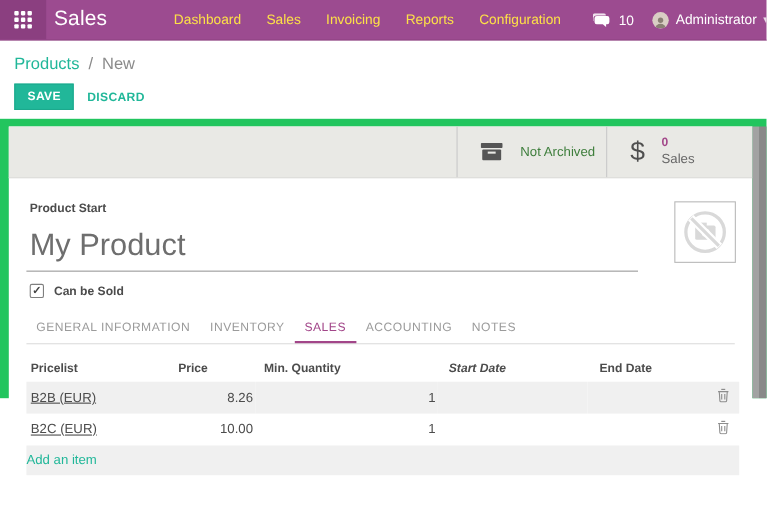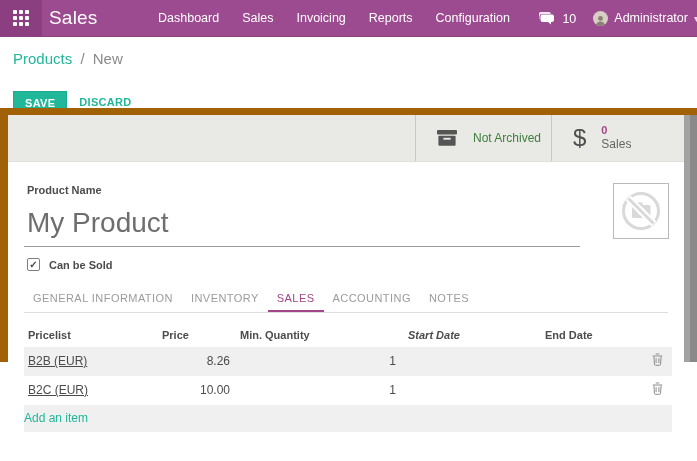--- a/index.html
+++ b/index.html
@@ -8,43 +8,43 @@
 
   
   .topbar { height:37px; background:#9c4b90; border-bottom:1px solid #8a3f7e;
             display:flex; align-items:center; color:#fff; overflow:hidden; }
   .apps-btn { width:42px; height:100%; background:#8b3f80; display:flex;
               align-items:center; justify-content:center; cursor:pointer; flex:none; }
   .grid-icon { display:grid; grid-template-columns:repeat(3,4px); grid-gap:2px; }
   .grid-icon i { width:4px; height:4px; background:#fff; border-radius:1px; }
   .app-title { font-size:19px; font-weight:500; margin-left:7px; letter-spacing:0.2px; }
   .topnav { display:flex; margin-left:49px; }
-  .topnav .nav-item { font-size:12.5px; color:#ffffff; padding:0 11.5px; cursor:pointer; white-space:nowrap; }
+  .topnav .nav-item { font-size:12.5px; color:#fde047; padding:0 11.5px; cursor:pointer; white-space:nowrap; }
   .topbar-right { margin-left:auto; display:flex; align-items:flex-end; padding-right:2px; }
   .messages { display:flex; align-items:center; gap:5px; cursor:pointer; font-size:12.5px; }
   .user-menu { display:flex; align-items:center; gap:6px; margin-left:17px; cursor:pointer; font-size:12.5px; }
   .avatar { width:15px; height:15px; border-radius:50%; background:#d9cec4; overflow:hidden;
             display:flex; align-items:flex-end; justify-content:center; flex:none; }
   .caret { font-size:10px; margin-right:-4px; color:#e9d9e6; }
 
   
   .control-panel { height:71px; background:#fff; padding:13px 13px 0; }
   .breadcrumb { font-size:15px; }
   .breadcrumb .bc-parent { color:#21b799; cursor:pointer; text-decoration:none; }
   .breadcrumb .bc-sep, .breadcrumb .bc-current { color:#8a8a8a; }
   .bc-sep { margin:0 4px; }
-  .cp-buttons { margin-top:24px; display:flex; align-items:flex-start; }
+  .cp-buttons { margin-top:9px; display:flex; align-items:flex-end; }
   .btn-save { background:#21b799; border:1px solid #1ca98d; color:#fff; font-size:11px;
               font-weight:bold; padding:5px 11px; cursor:pointer; letter-spacing:0.3px;
               font-family:inherit; }
   .btn-discard { background:none; border:none; color:#21b799; font-size:11px; font-weight:bold;
                  padding:5px 12px; cursor:pointer; letter-spacing:0.3px; font-family:inherit; }
 
   
-  .form-area { position:relative; height:254px; background:#a16207; padding-top:7px; }
+  .form-area { position:relative; height:254px; background:#22c55e; padding-top:7px; }
   .scroll-track { position:absolute; top:7px; bottom:0; right:7px; width:6px; background:#a2a2a2; }
   .scroll-thumb { position:absolute; top:7px; bottom:0; right:0; width:7px; background:#898989; cursor:pointer; }
   .sheet { margin-left:8px; width:676px; height:346px; background:#fff; position:relative; }
 
   .statusbar { height:47px; background:#e9e9e5; border-bottom:1px solid #dddddad9;
                display:flex; justify-content:flex-end; }
   .stat-btn { border:none; border-left:1px solid #c9c9c9; background:transparent; height:100%;
               display:flex; align-items:center; cursor:pointer; font-family:inherit; text-align:left; }
   .stat-btn.archive { width:136px; padding-left:21px; gap:16px; }
   .stat-btn.sales { width:133px; padding-left:21px; gap:15px; }
@@ -176,21 +176,21 @@
         <svg width="46" height="46" viewBox="0 0 46 46">
           <circle cx="23" cy="23" r="17.5" fill="none" stroke="#d9d9d9" stroke-width="3"></circle>
           <rect x="14" y="17" width="18.5" height="13" rx="1.5" fill="#d9d9d9"></rect>
           <rect x="18" y="14.4" width="6.5" height="4" fill="#d9d9d9"></rect>
           <circle cx="23.5" cy="23.5" r="3.6" fill="#fff"></circle>
           <line x1="10" y1="10" x2="36" y2="36" stroke="#fff" stroke-width="7"></line>
           <line x1="10.5" y1="10.5" x2="35.5" y2="35.5" stroke="#d9d9d9" stroke-width="3"></line>
         </svg>
       </div>
 
-      <label class="field-label">Product Name</label>
+      <label class="field-label">Product Start</label>
       <div class="name-input">My Product</div>
 
       <div class="checkbox-row">
         <span class="checkbox">✓</span>
         <span class="checkbox-label">Can be Sold</span>
       </div>
 
       <div class="tabs">
         <span class="tab">GENERAL INFORMATION</span>
         <span class="tab">INVENTORY</span>

